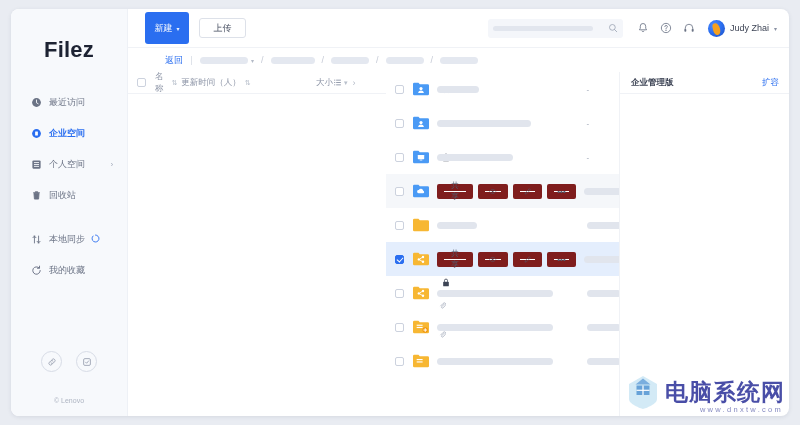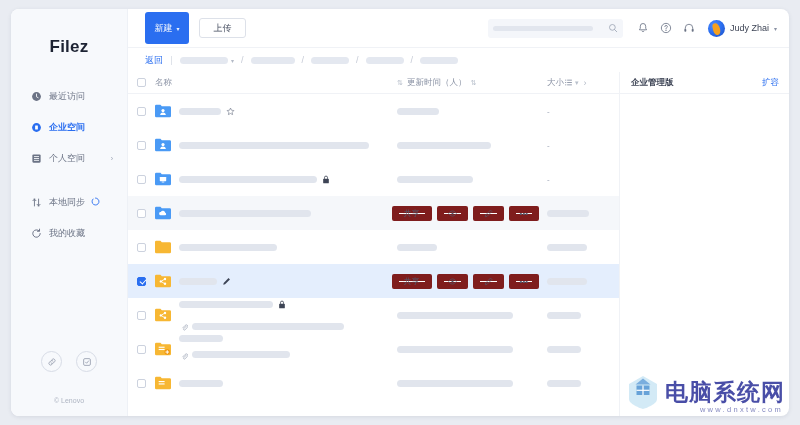--- a/index.html
+++ b/index.html
@@ -20,21 +20,21 @@
   }
 
   
   .sidebar {
     width: 117px; flex: 0 0 117px;
     background: #f7f9fc;
     border-right: 1px solid #eef1f6;
     position: relative;
   }
   .logo {
-    font-size: 17px; font-weight: bold; color: #1d2333;
+    font-size: 22px; font-weight: bold; color: #1d2333;
     text-align: center; letter-spacing: .2px;
     margin-top: 28px;
   }
   .nav { margin-top: 27px; }
   .nav-item {
     display: flex; align-items: center;
     height: 24px; padding-left: 20px;
     font-size: 9px; color: #6b7385;
     cursor: pointer; margin-bottom: 7px;
     position: relative;
@@ -116,32 +116,32 @@
   }
   .uname { font-size: 9px; color: #3d4455; white-space: nowrap; }
   .ucaret { font-size: 6px; color: #8b93a5; }
 
   
   .crumbbar {
     height: 24px; flex: 0 0 24px;
     display: flex; align-items: center;
     padding-left: 17px; gap: 5px;
   }
-  .crumb-back { font-size: 9px; color: #2a6ef0; cursor: pointer; }
+  .crumb-back { font-size: 9px; color: #2a6ef0; cursor: pointer; margin-left: 20px; }
   .crumb-div { width: 1px; height: 9px; background: #dfe3ea; margin: 0 3px; }
   .crumb-blur {
     height: 7px; border-radius: 4px; background: #e4e8f0;
   }
   .crumb-caret { font-size: 6px; color: #b3bac7; margin-left: 3px; }
   .crumb-sep { font-size: 9px; color: #c6cbd6; margin: 0 2px; }
   .crumb-grp { display: flex; align-items: center; }
 
   
   .content { flex: 1; display: flex; min-height: 0; }
-  .filecol { flex: 1; min-width: 0; display: flex; flex-direction: column; }
+  .filecol { flex: 1; min-width: 0; display: flex; flex-direction: row; }
 
   .thead {
     height: 22px; flex: 0 0 22px;
     display: flex; align-items: center;
     border-bottom: 1px solid #f0f2f6;
     font-size: 8.5px; color: #8b93a5;
     padding-left: 9px;
   }
   .cb {
     width: 9px; height: 9px; border: 1px solid #ccd2de;
@@ -259,20 +259,28 @@
               <rect x="4.3" y="4.6" width="7.4" height="1.3" fill="#f7f9fc"></rect>
               <rect x="4.3" y="7.3" width="7.4" height="1.3" fill="#f7f9fc"></rect>
               <rect x="4.3" y="10" width="7.4" height="1.3" fill="#f7f9fc"></rect>
             </svg>
         </span>
         <span>个人空间</span>
         <span class="nav-chev">›</span>
       </div>
 
 
+      <div class="nav-item">
+        <span class="nav-ico">
+          <svg width="11" height="11" viewBox="0 0 16 16">
+              <path d="M3 4h10M6.2 4V2.6h3.6V4M4.3 4.8l.7 8.4h6l.7-8.4z" stroke="#6b7385" stroke-width="1.3" fill="#6b7385" stroke-linejoin="round"></path>
+            </svg>
+        </span>
+        <span>回收站</span>
+      </div>
 
       <div class="nav-gap"></div>
 
       <div class="nav-item">
         <span class="nav-ico">
           <svg width="11" height="11" viewBox="0 0 16 16">
               <path d="M5 13V3M5 3L2.8 5.4M5 3l2.2 2.4M11 3v10m0 0l2.2-2.4M11 13l-2.2-2.4" stroke="#6b7385" stroke-width="1.3" fill="none" stroke-linecap="round" stroke-linejoin="round"></path>
             </svg>
         </span>
         <span>本地同步</span>

